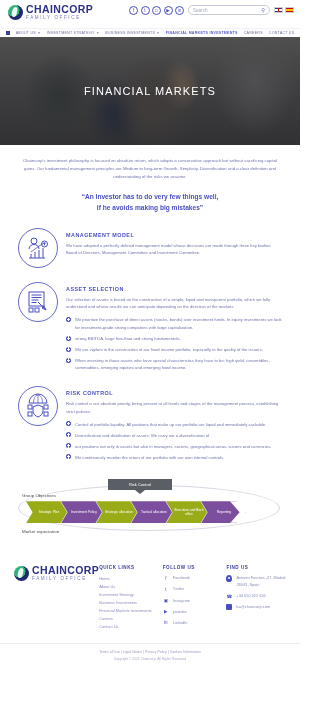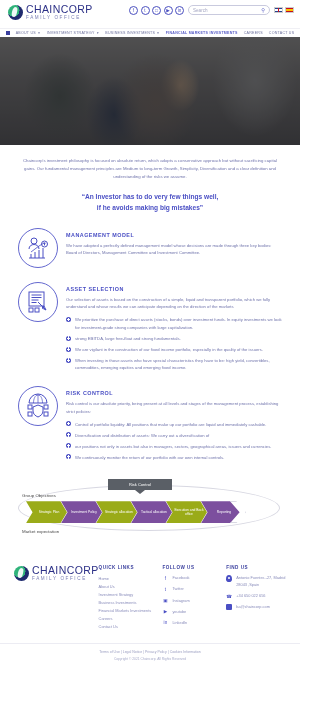--- a/index.html
+++ b/index.html
@@ -14,21 +14,21 @@
 
   
   .topbar { height: 28px; background:#fff; position:relative; }
   .logo { position:absolute; left:8px; top:4px; display:flex; align-items:center; gap:3px; }
   .logo-mark { width:15px; height:15px; border-radius:50%;
     background: radial-gradient(circle at 35% 35%, #2fb37a 0 45%, #1f2a6e 46% 100%);
     position:relative; flex:none; }
   .logo-mark:after{ content:""; position:absolute; left:4px; top:2.5px; width:5px; height:10px;
     background:#ffffff; border-radius:60% 40% 50% 50%; transform:rotate(12deg); opacity:.92;}
   .logo-text { line-height:1; }
-  .logo-main { font-size:10.5px; font-weight:normal; color:#2b2f86; letter-spacing:.4px; }
+  .logo-main { font-size:10.5px; font-weight:bold; color:#2b2f86; letter-spacing:.4px; }
   .logo-sub { font-size:4.6px; color:#7b7fb5; letter-spacing:1.6px; margin-top:1px; }
 
   .top-right { position:absolute; right:6px; top:5px; display:flex; align-items:center; gap:4px; }
   .socials { display:flex; gap:2.5px; }
   .soc { width:9px; height:9px; border-radius:50%; border:.7px solid #4a4fbf; color:#4a4fbf;
     font-size:4.6px; display:flex; align-items:center; justify-content:center; }
   .searchbox { width:82px; height:10px; border:.7px solid #c9cade; border-radius:6px;
     display:flex; align-items:center; padding:0 4px; justify-content:space-between; }
   .searchbox span { font-size:4.6px; color:#a6a8c4; }
   .searchbox .mag { font-size:5px; color:#4a4fbf; }
@@ -176,20 +176,21 @@
         <span class="caret">▼</span>
     </div>
     <div class="nav-item active">FINANCIAL MARKETS INVESTMENTS</div>
     <div class="nav-item">CAREERS</div>
     <div class="nav-item">CONTACT US</div>
   </div>
 
   <div class="hero">
     <div class="hero-photo"></div>
     <div class="hero-title">
+      <div>FINANCIAL MARKETS</div>
     </div>
   </div>
 
   <div class="intro">
     <p>Chaincorp's investment philosophy is focused on absolute return, which adopts a conservative approach but without sacrificing capital gains. Our fundamental management principles are Medium to long-term Growth, Simplicity, Diversification and a clear definition and understanding of the risks we assume.</p>
     <div class="quote">
       <div>“An Investor has to do very few things well,</div>
       <div>if he avoids making big mistakes”</div>
     </div>
   </div>

